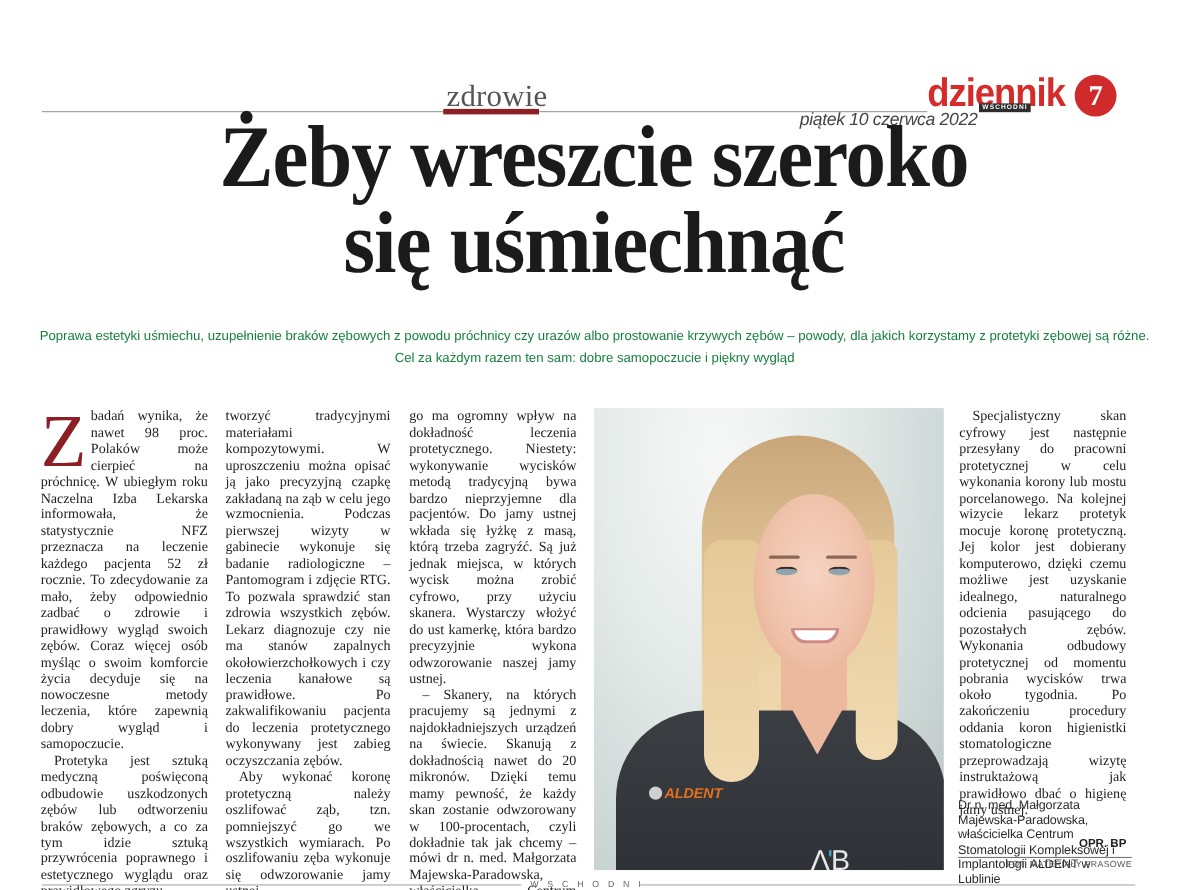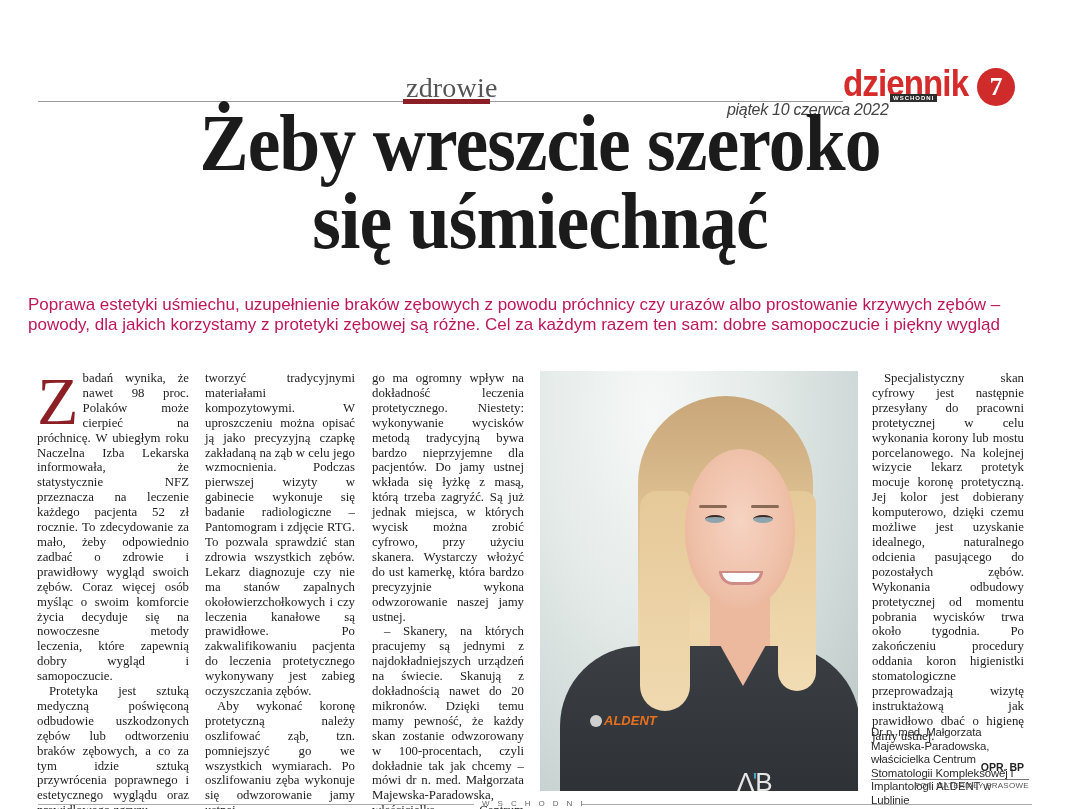--- a/index.html
+++ b/index.html
@@ -11,21 +11,21 @@
   .section-bar { position: absolute; left: 403px; top: 99px; width: 87px; height: 5px; background: #8c1f26; }
   .header-rule { position: absolute; left: 38px; top: 101px; width: 805px; height: 1px; background: #9a9a9a; }
   .date { position: absolute; left: 727px; top: 101px; font-family: "Liberation Sans", sans-serif; font-size: 16px; color: #444; letter-spacing: -0.3px; font-style: italic; }
   .logo { position: absolute; left: 843px; top: 68px; width: 124px; height: 40px; }
   .logo-word { position: absolute; left: 0; top: -4px; font-family: "Liberation Sans", sans-serif; font-weight: bold; font-size: 36px; color: #d52b2b; letter-spacing: -1px; transform: scaleX(0.92); transform-origin: left; line-height: 40px; }
   .logo-sub { position: absolute; left: 47px; top: 26px; background: #2d2d2d; color: #fff; font-family: "Liberation Sans", sans-serif; font-size: 6px; font-weight: bold; padding: 1px 3px; letter-spacing: 1px; }
   .page-num { position: absolute; left: 977px; top: 88px; width: 38px; height: 38px; margin-top: -20px; border-radius: 50%; background: #cf2b2b; color: #fff; font-family: "Liberation Serif", serif; font-size: 26px; font-weight: bold; text-align: center; line-height: 38px; }
 
   
   .headline { position: absolute; left: 20px; top: 104px; width: 1040px; text-align: center; font-family: "Liberation Serif", serif; font-weight: bold; font-size: 80px; line-height: 78px; color: #1b1b1b; letter-spacing: -1px; transform: scaleX(0.92); }
-  .lead { position: absolute; left: 28px; top: 295px; width: 1025px; font-family: "Liberation Sans", sans-serif; font-size: 17px; line-height: 20px; color: #be185d; }
+  .lead { position: absolute; left: 28px; top: 295px; width: 1025px; text-align: center; font-family: "Liberation Sans", sans-serif; font-size: 12px; line-height: 20px; color: #15803d; }
 
   
   .col { position: absolute; top: 371px; font-family: "Liberation Serif", serif; font-size: 12.8px; line-height: 14.9px; color: #222; text-align: justify; hyphens: manual; }
   .col p { text-indent: 12px; }
   .col p.noindent { text-indent: 0; }
   .col1 { left: 37px; width: 152px; }
   .col2 { left: 205px; width: 150px; }
   .col3 { left: 372px; width: 152px; }
   .col4 { left: 872px; width: 152px; }
   .dropcap { float: left; font-size: 68px; line-height: 56px; color: #8c1f26; font-weight: normal; margin: 2px 4px 0 0; }

